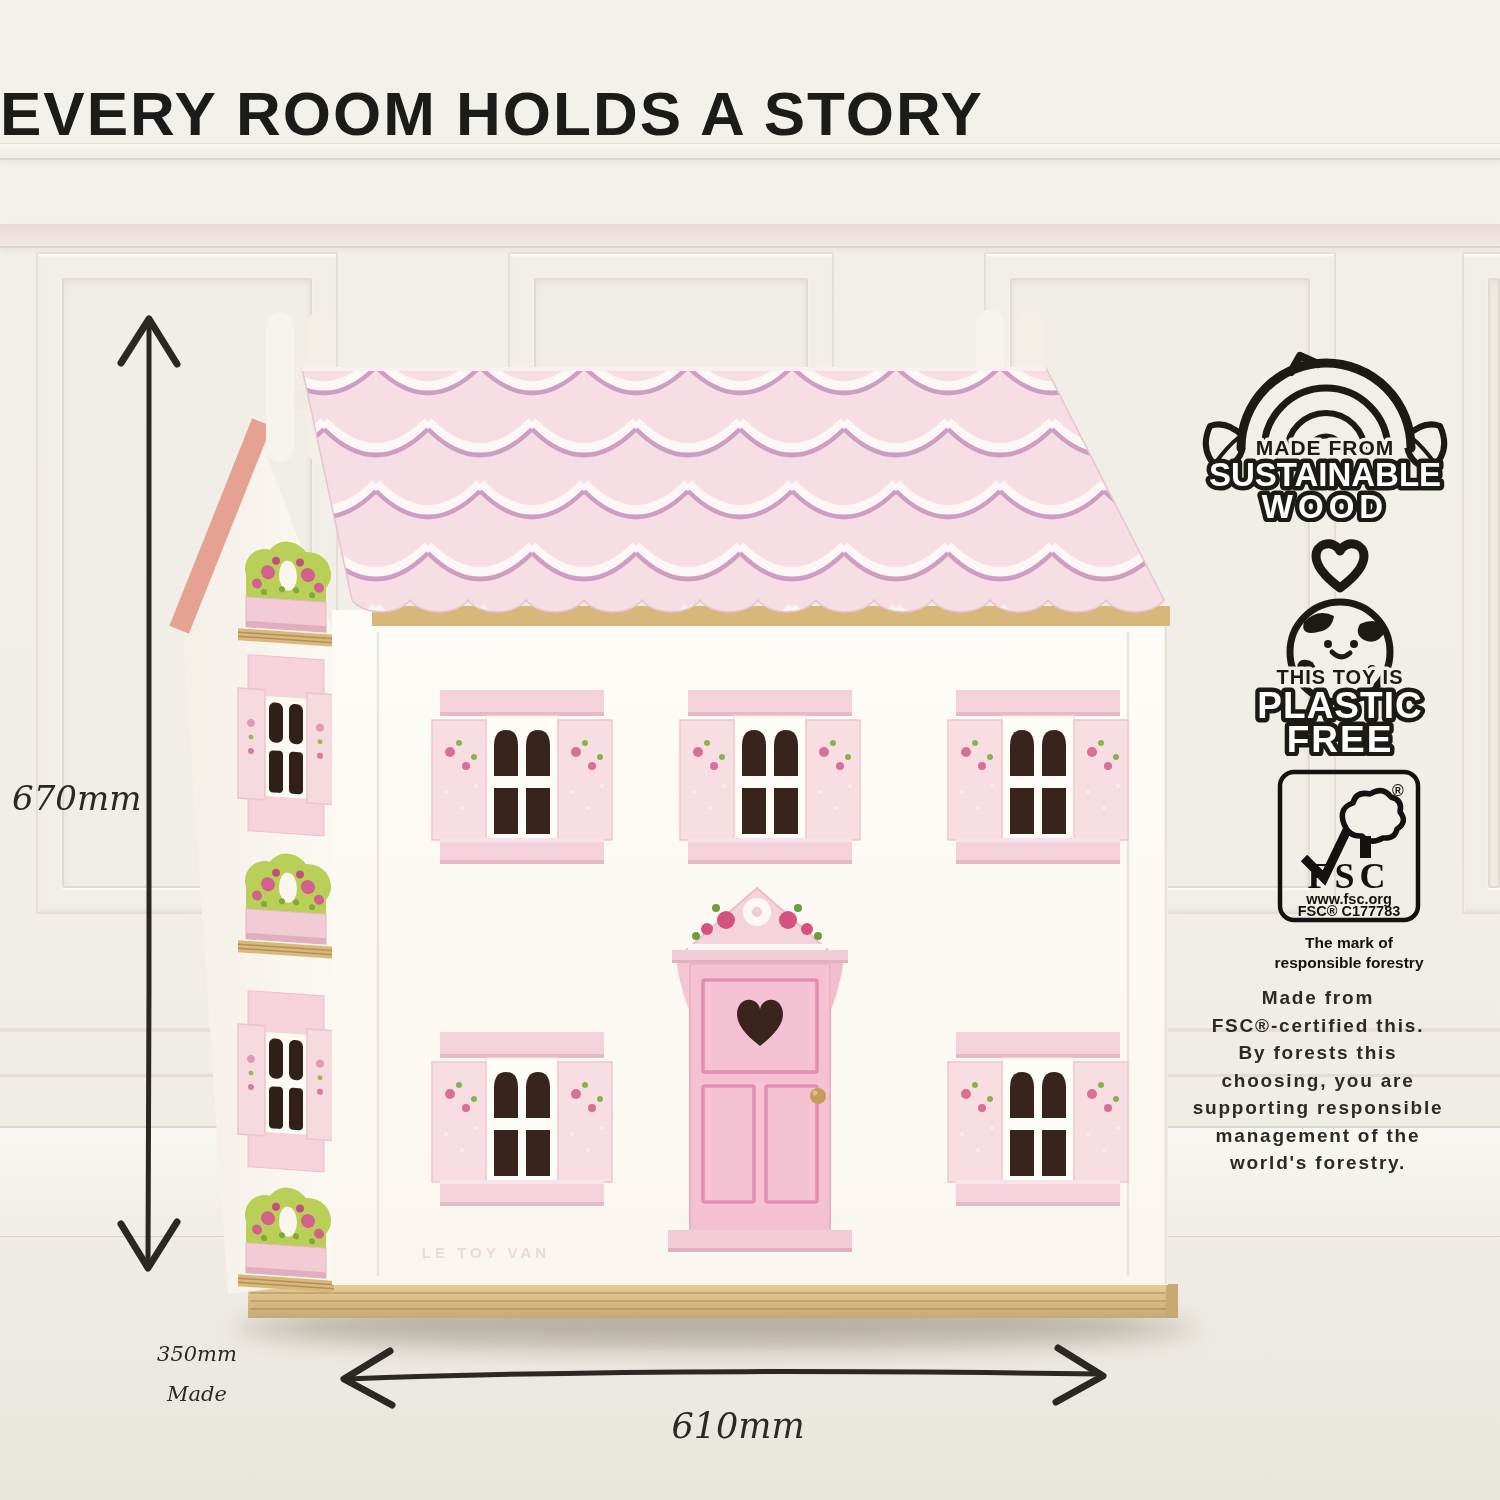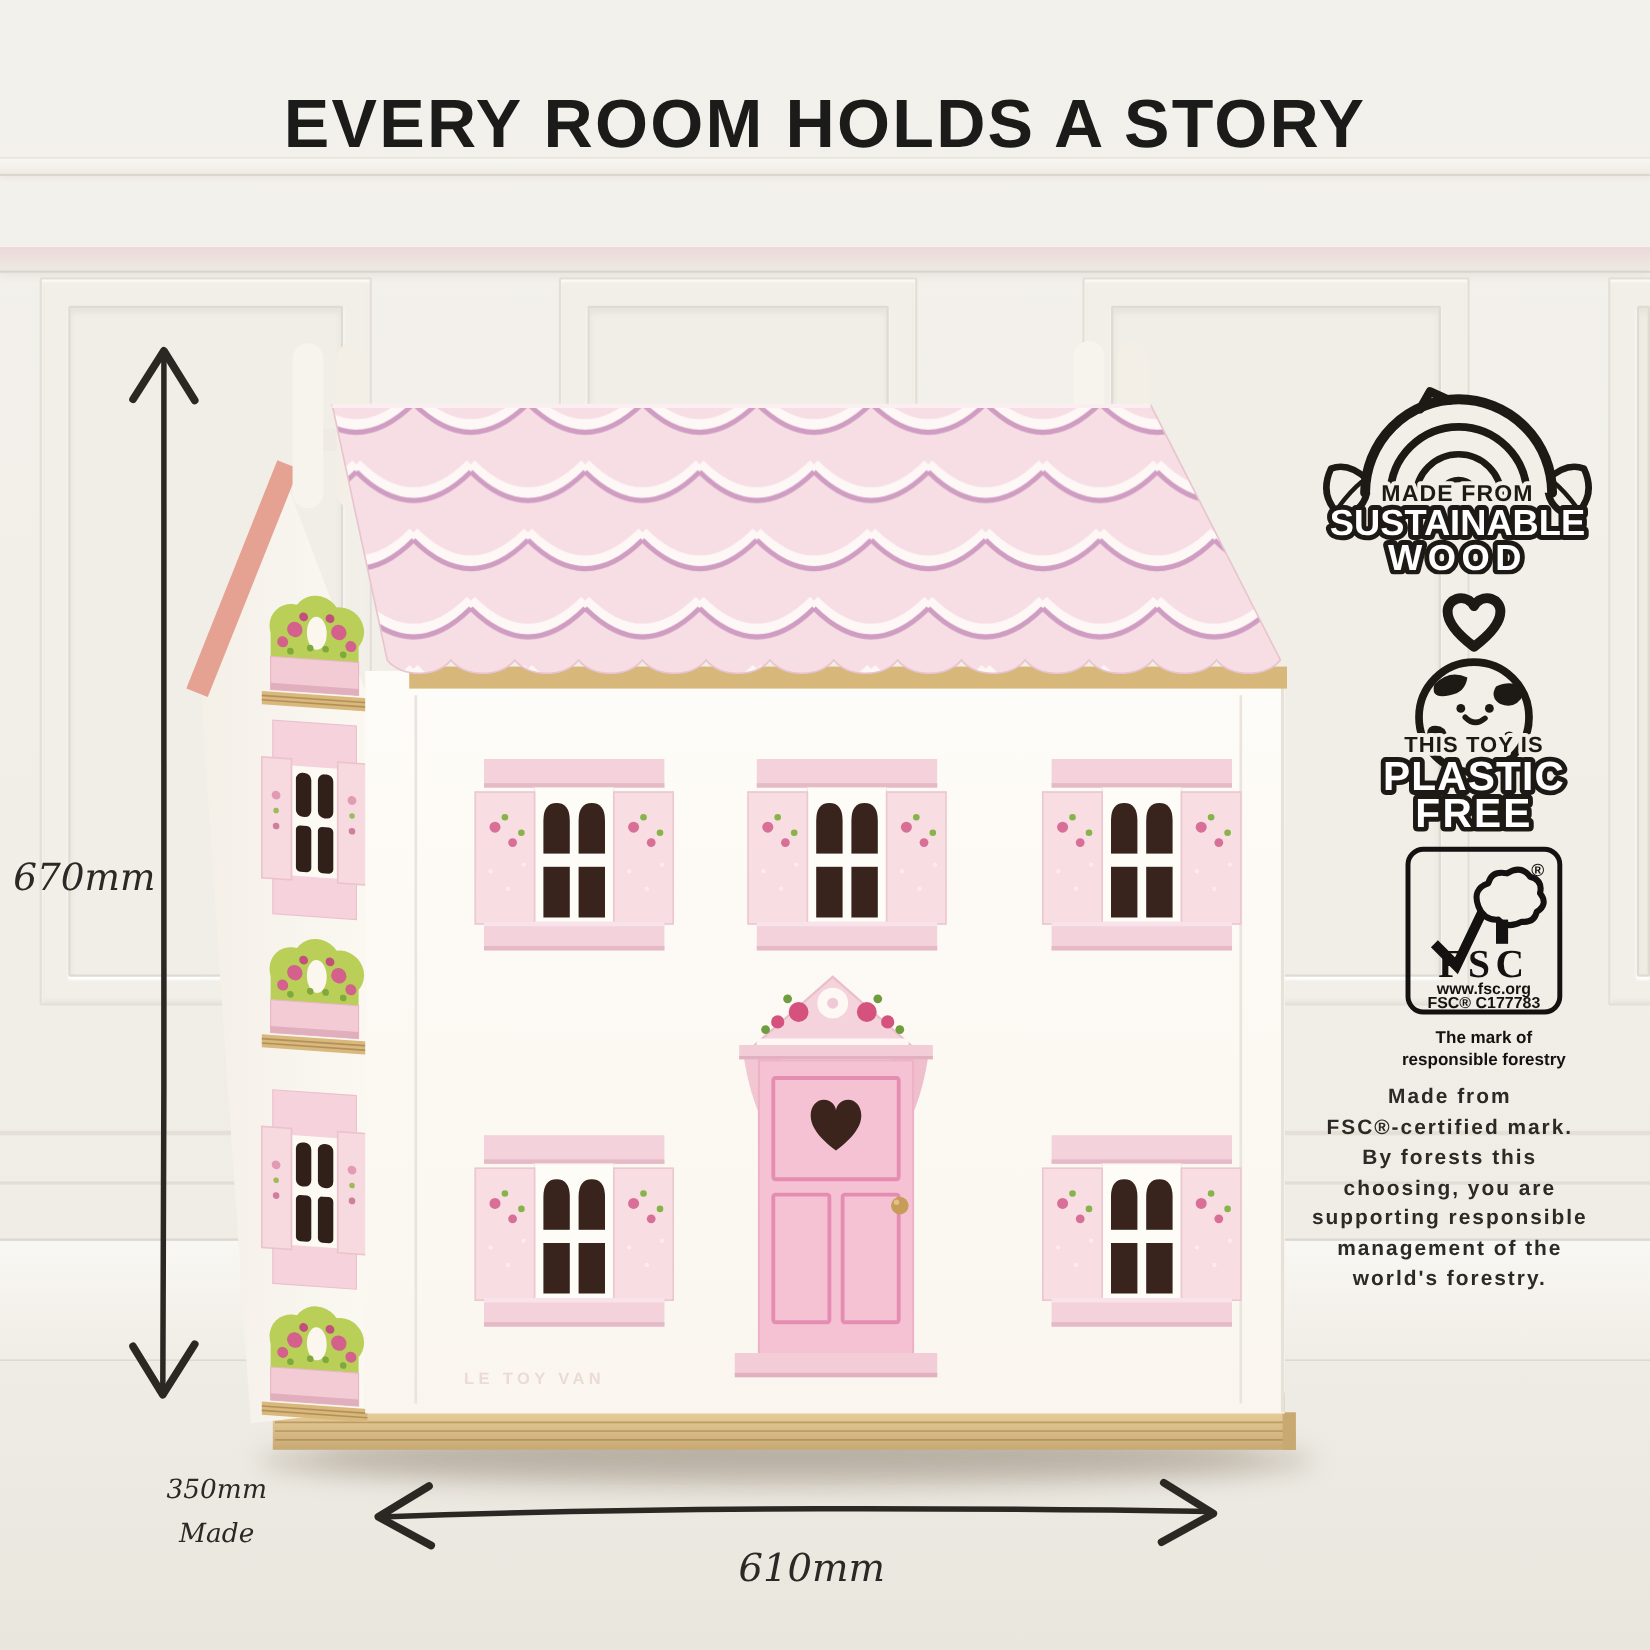--- a/index.html
+++ b/index.html
@@ -24,30 +24,30 @@
   .dado-b{position:absolute;left:0;top:1074px;width:1500px;height:3px;background:#e2ded6;}
   .skirting{position:absolute;left:0;top:1126px;width:1500px;height:108px;
     background:linear-gradient(#f9f7f3,#f0ede6);
     border-top:2px solid #ddd8cf;border-bottom:3px solid #d7d2c9;
     box-shadow:0 6px 8px rgba(90,80,60,.06);}
   .floor{position:absolute;left:0;top:1237px;width:1500px;height:263px;
     background:linear-gradient(#efece5,#e9e6de);}
   .ambient{position:absolute;left:0;top:0;width:1500px;height:1500px;
     background:radial-gradient(ellipse 720px 560px at 680px 880px, rgba(246,224,220,.30), rgba(246,224,220,0) 70%);}
   
-  .headline{position:absolute;left:0;top:78px;width:1500px;text-align:center;
+  .headline{position:absolute;left:0;top:78px;width:1500px;
     font-size:62px;line-height:72px;font-weight:800;letter-spacing:2px;
     color:#1b1b1a;z-index:5;}
   
   .scene{position:absolute;left:0;top:0;width:1500px;height:1500px;z-index:3;}
   
   .dim{position:absolute;font-family:"DejaVu Serif",serif;font-style:italic;
     color:#2b2925;z-index:6;text-align:center;}
   .dim-h{left:12px;top:778px;width:128px;font-size:34px;text-align:right;}
-  .dim-d{left:118px;top:1334px;width:158px;font-size:24px;line-height:40px;}
+  .dim-d{left:118px;top:1334px;width:158px;font-size:21px;line-height:40px;}
   .dim-w{left:628px;top:1406px;width:220px;font-size:35px;}
   
   .badge{position:absolute;z-index:6;}
   .b-sm{font-family:"Liberation Sans",sans-serif;font-weight:800;fill:#1d1a16;
     paint-order:stroke;stroke:#f2efe9;stroke-width:7px;stroke-linejoin:round;}
   .b-big{font-family:"Liberation Sans",sans-serif;font-weight:800;fill:#ffffff;
     paint-order:stroke;stroke:#1d1a16;stroke-width:9px;stroke-linejoin:round;}
   .fsc-serif{font-family:"Liberation Serif",serif;font-weight:700;fill:#141210;}
   .fsc-sans{font-family:"Liberation Sans",sans-serif;fill:#141210;}
   
@@ -351,21 +351,21 @@
     </g>
     <text x="79" y="122" text-anchor="middle" font-size="36" letter-spacing="5" class="fsc-serif">FSC</text>
     <text x="79" y="138" text-anchor="middle" font-size="14.5" class="fsc-sans" font-weight="600">www.fsc.org</text>
     <text x="79" y="150" text-anchor="middle" font-size="14.5" class="fsc-sans" font-weight="700">FSC® C177783</text>
     <text x="79" y="182" text-anchor="middle" font-size="15.5" class="fsc-sans" font-weight="700">The mark of</text>
     <text x="79" y="202" text-anchor="middle" font-size="15.5" class="fsc-sans" font-weight="700">responsible forestry</text>
   </svg>
 
   <div class="description">
     <div>Made from</div>
-    <div>FSC®-certified mark.</div>
+    <div>FSC®-certified this.</div>
     <div>By forests this</div>
     <div>choosing, you are</div>
     <div>supporting responsible</div>
     <div>management of the</div>
     <div>world's forestry.</div>
   </div>
 
 </div>
 
 </body></html>

